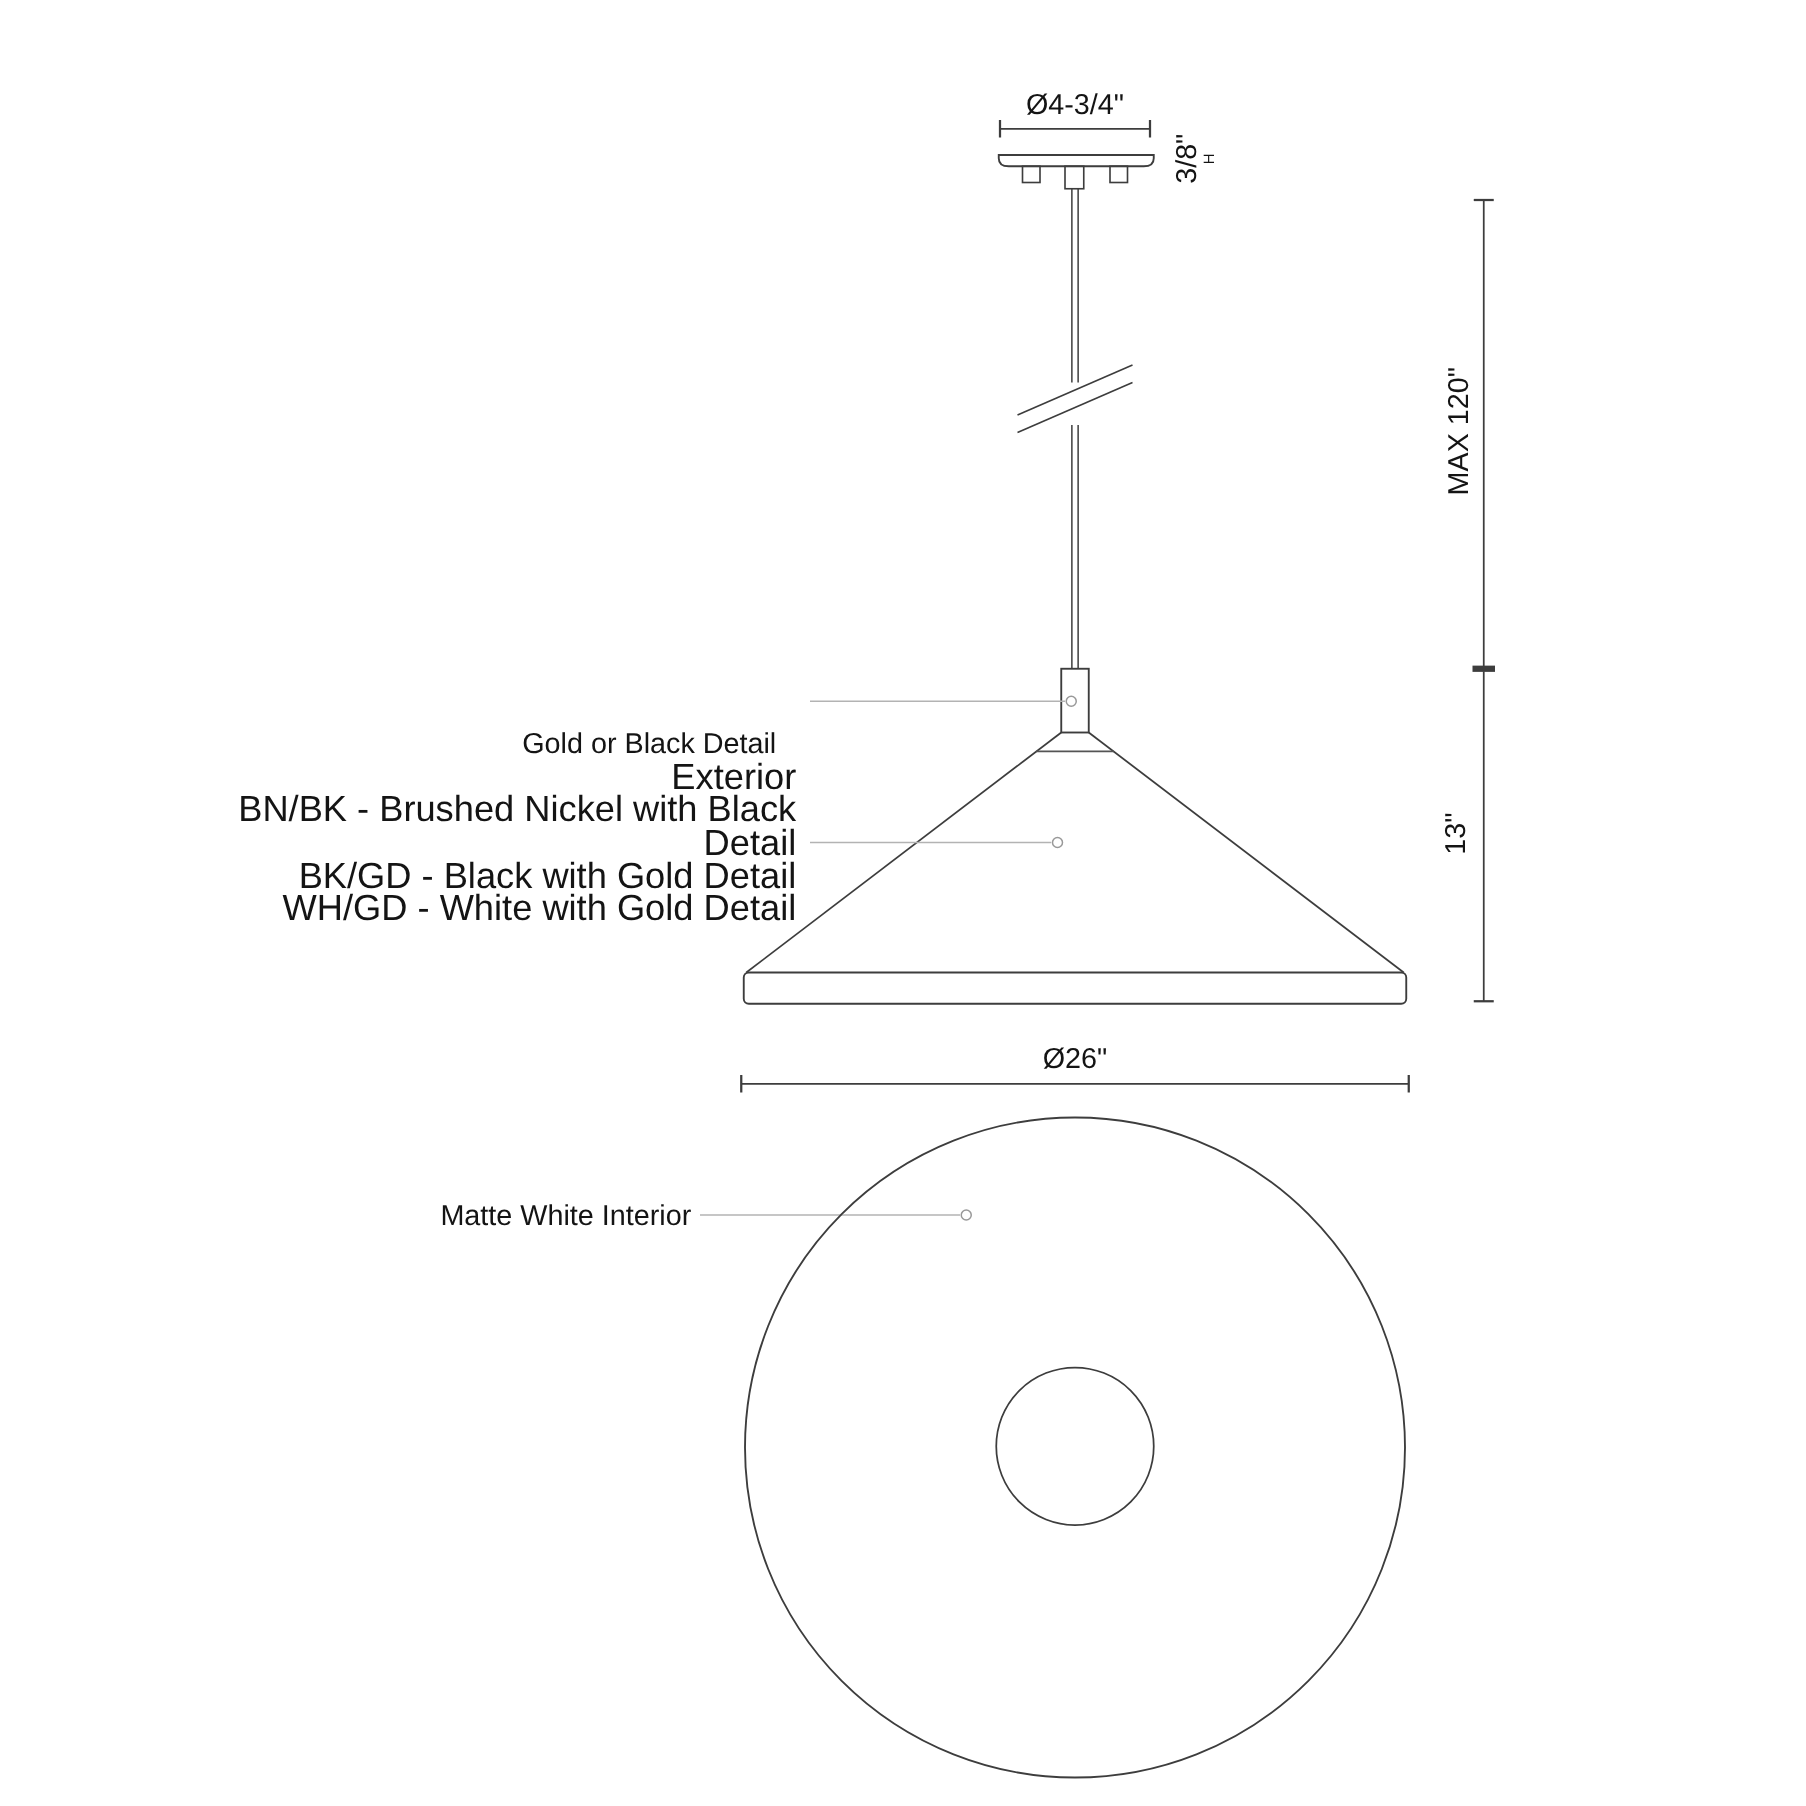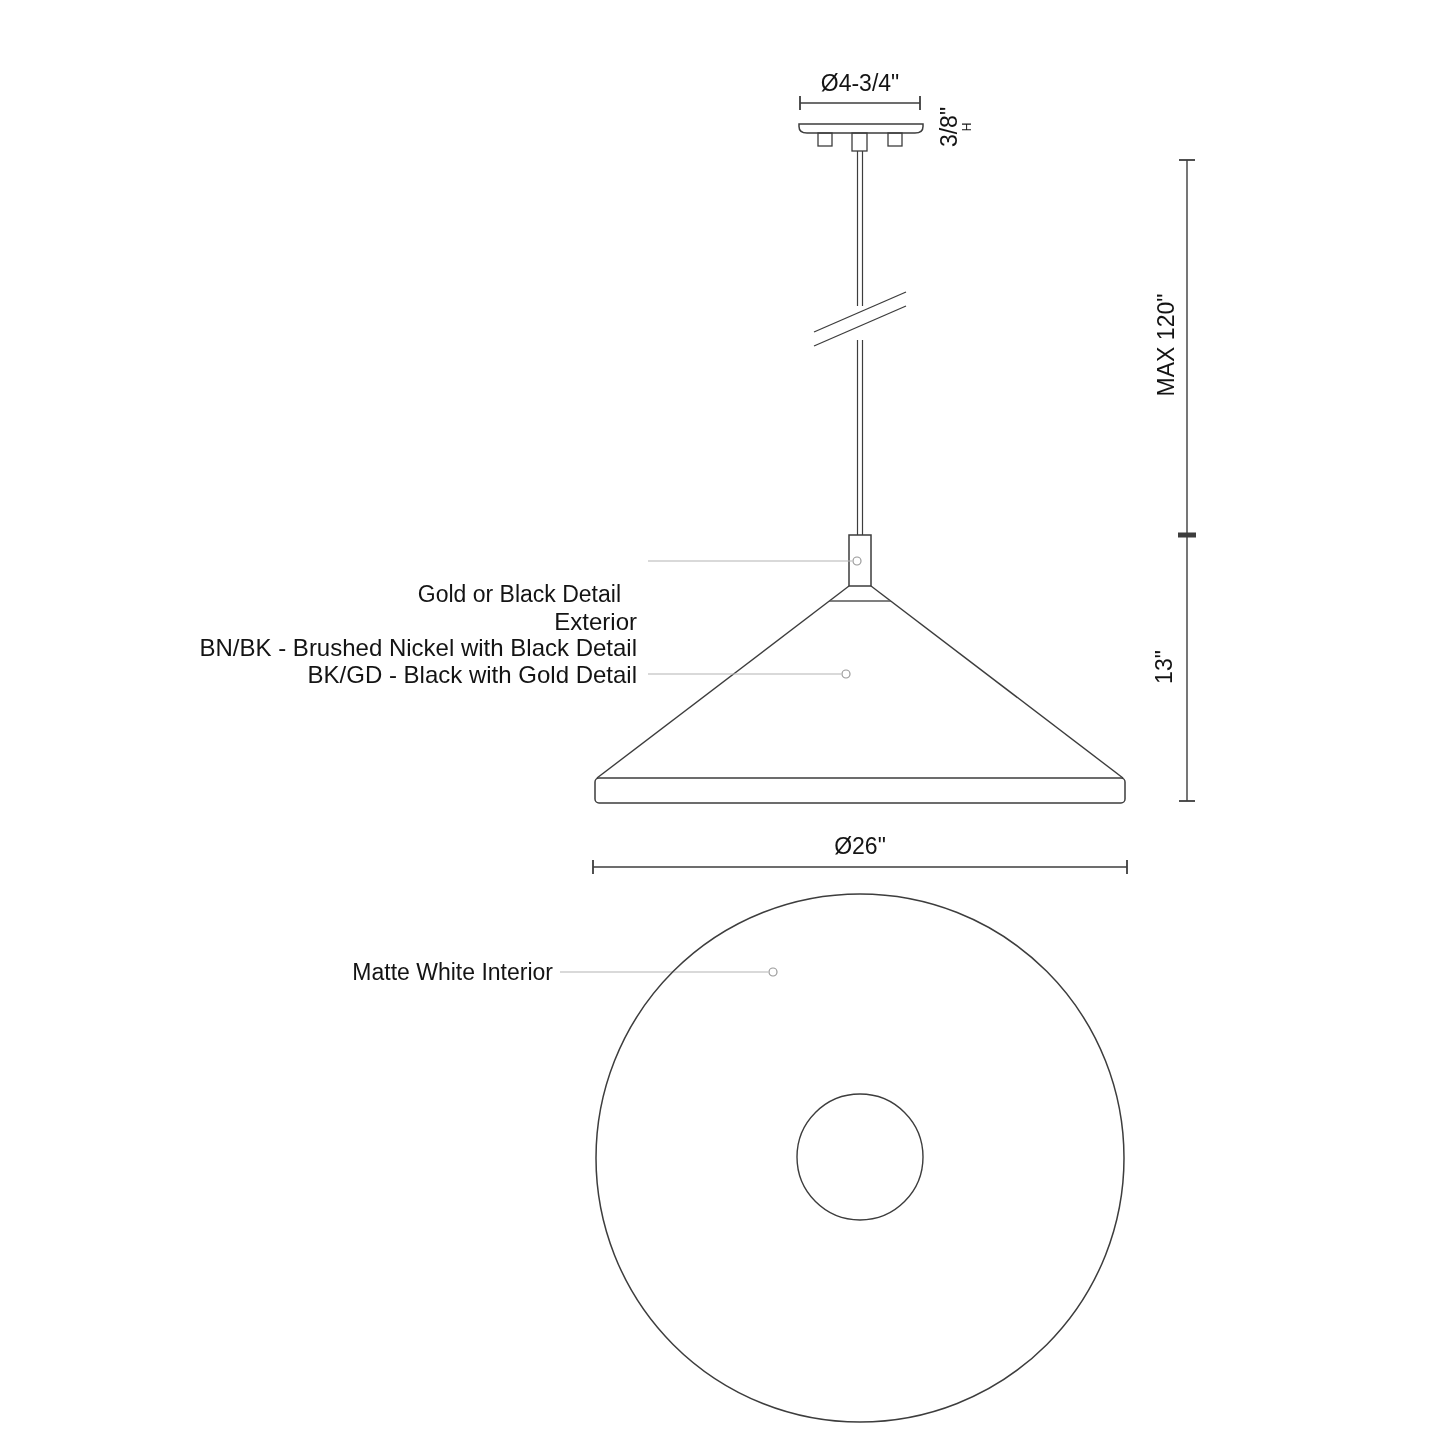--- a/index.html
+++ b/index.html
@@ -31,21 +31,21 @@
   .lbl.center { text-align: center; }
   .lbl.right  { text-align: right; }
   .rot {
     transform: rotate(-90deg);
     transform-origin: center center;
     text-align: center;
   }
   .callout-block {
     position: absolute;
     text-align: right;
-    font-size: 24px;
+    font-size: 29px;
     line-height: 26.3px;
     color: #141414;
   }
   .canopy-h-line { display: block; font-size: 23px; line-height: 24px; }
   .canopy-h-unit { display: block; font-size: 12px; line-height: 13px; }
 </style>
 </head>
 <body>
 
 <div class="canvas">
@@ -110,17 +110,18 @@
   <div class="lbl rot" style="left:1134px; top:654px; width:60px;">13"</div>
 
   <div class="lbl center" style="left:760px; top:833px; width:200px;">Ø26"</div>
 
   <div class="lbl right" style="left:321px; top:549px; width:300px;margin-top:32px;">Gold or Black Detail</div>
 
   <div class="callout-block" style="left:157px; top:609px; width:480px;">
     <div>Exterior</div>
     <div>BN/BK - Brushed Nickel with Black Detail</div>
     <div>BK/GD - Black with Gold Detail</div>
+    <div>WH/GD - White with Gold Detail</div>
   </div>
 
   <div class="lbl right" style="left:253px; top:959px; width:300px;">Matte White Interior</div>
 
 </div>
 
 </body></html>

